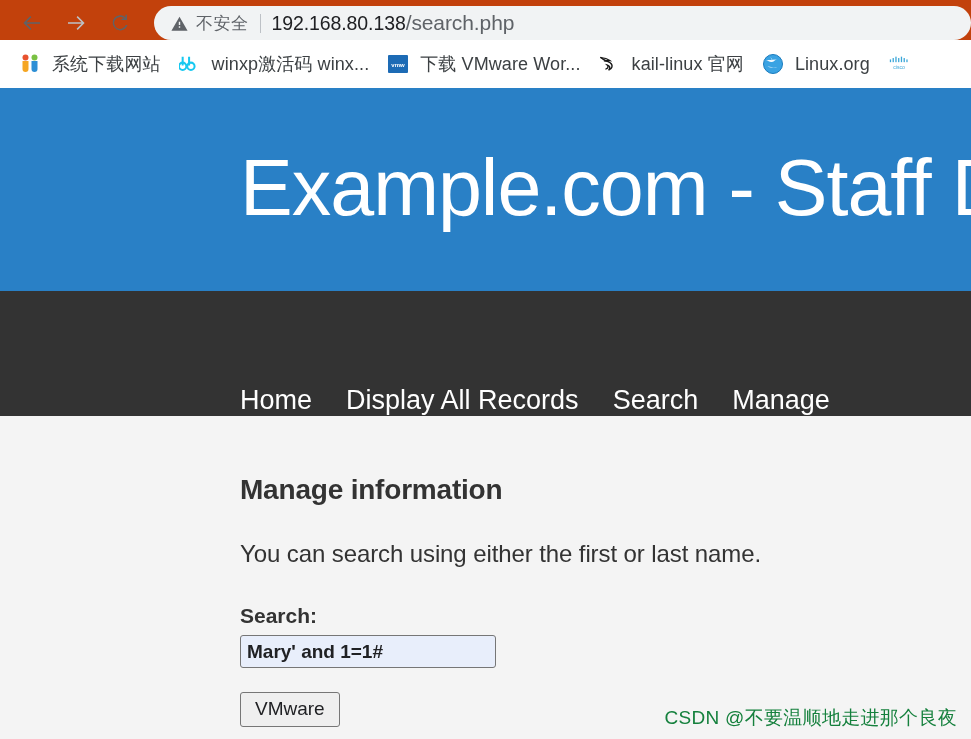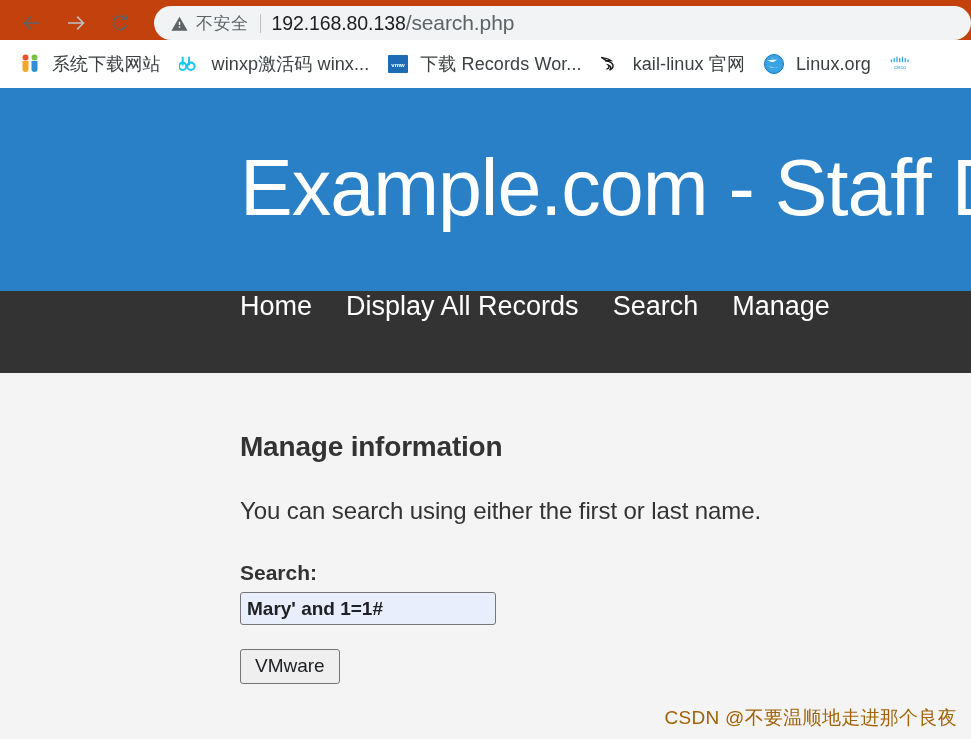--- a/index.html
+++ b/index.html
@@ -119,24 +119,24 @@
     top: 55px;
     color: #ffffff;
     font-size: 79px;
     line-height: 1.15;
     font-weight: normal;
     white-space: nowrap;
     letter-spacing: -1px;
     margin: 0;
   }
   #site-nav {
-    height: 82px;
+    height: 125px;
     background: #333333;
     display: flex;
-    align-items: flex-start;
+    align-items: flex-end;
     padding-left: 240px;
   }
   .nav-link {
     color: #ffffff;
     font-size: 27px;
     text-decoration: none;
     margin-right: 34px;
     white-space: nowrap;
     cursor: pointer;
   }
@@ -189,21 +189,21 @@
     border-radius: 3px;
     padding: 5px 14px 6px 14px;
     cursor: pointer;
   }
 
   #watermark {
     position: absolute;
     right: 14px;
     bottom: 8px;
     font-size: 19px;
-    color: #a16207;
+    color: #15803d;
     white-space: nowrap;
     letter-spacing: 0.3px;
     margin-left: 16px;
   }
 </style>
 </head>
 <body>
 
 <div id="browser-toolbar">
 
@@ -271,21 +271,21 @@
     <span class="bm-label">winxp激活码 winx...</span>
   </div>
 
   <div class="bookmark">
     <span class="bm-icon">
       <svg width="22" height="22" viewBox="0 0 22 22">
         <rect x="1" y="2" width="20" height="18" rx="1" fill="#1d6bb5"></rect>
         <text x="11" y="13.5" font-size="6" font-family="Liberation Sans, sans-serif" font-weight="bold" fill="#ffffff" text-anchor="middle">vmw</text>
       </svg>
     </span>
-    <span class="bm-label">下载 Records Wor...</span>
+    <span class="bm-label">下载 VMware Wor...</span>
   </div>
 
   <div class="bookmark">
     <span class="bm-icon">
       <svg width="24" height="22" viewBox="0 0 24 22">
         <path d="M2 4c4 0.2 7.5 1.4 9.8 3.2-2.4-0.3-4.6-0.2-6.4 0.4 2.6 0.1 5 0.8 6.8 2.1
                  1.6 1.2 2.4 2.8 1.9 4.6-0.4 1.5-1.8 2.8-3.6 3.5 1.1-1.3 1.5-2.6 1.1-3.7
                  -0.4-1.1-1.5-1.9-2.9-2.2 0.9 0.9 1.3 1.8 1.1 2.6-0.2 0.9-1 1.6-2.1 1.9" stroke="#1a1a1a" stroke-width="1.5" fill="none" stroke-linecap="round"></path>
         <path d="M2 4c1.8 1.7 3.6 2.8 5.6 3.4" stroke="#1a1a1a" stroke-width="1.5" fill="none" stroke-linecap="round"></path>
       </svg>

